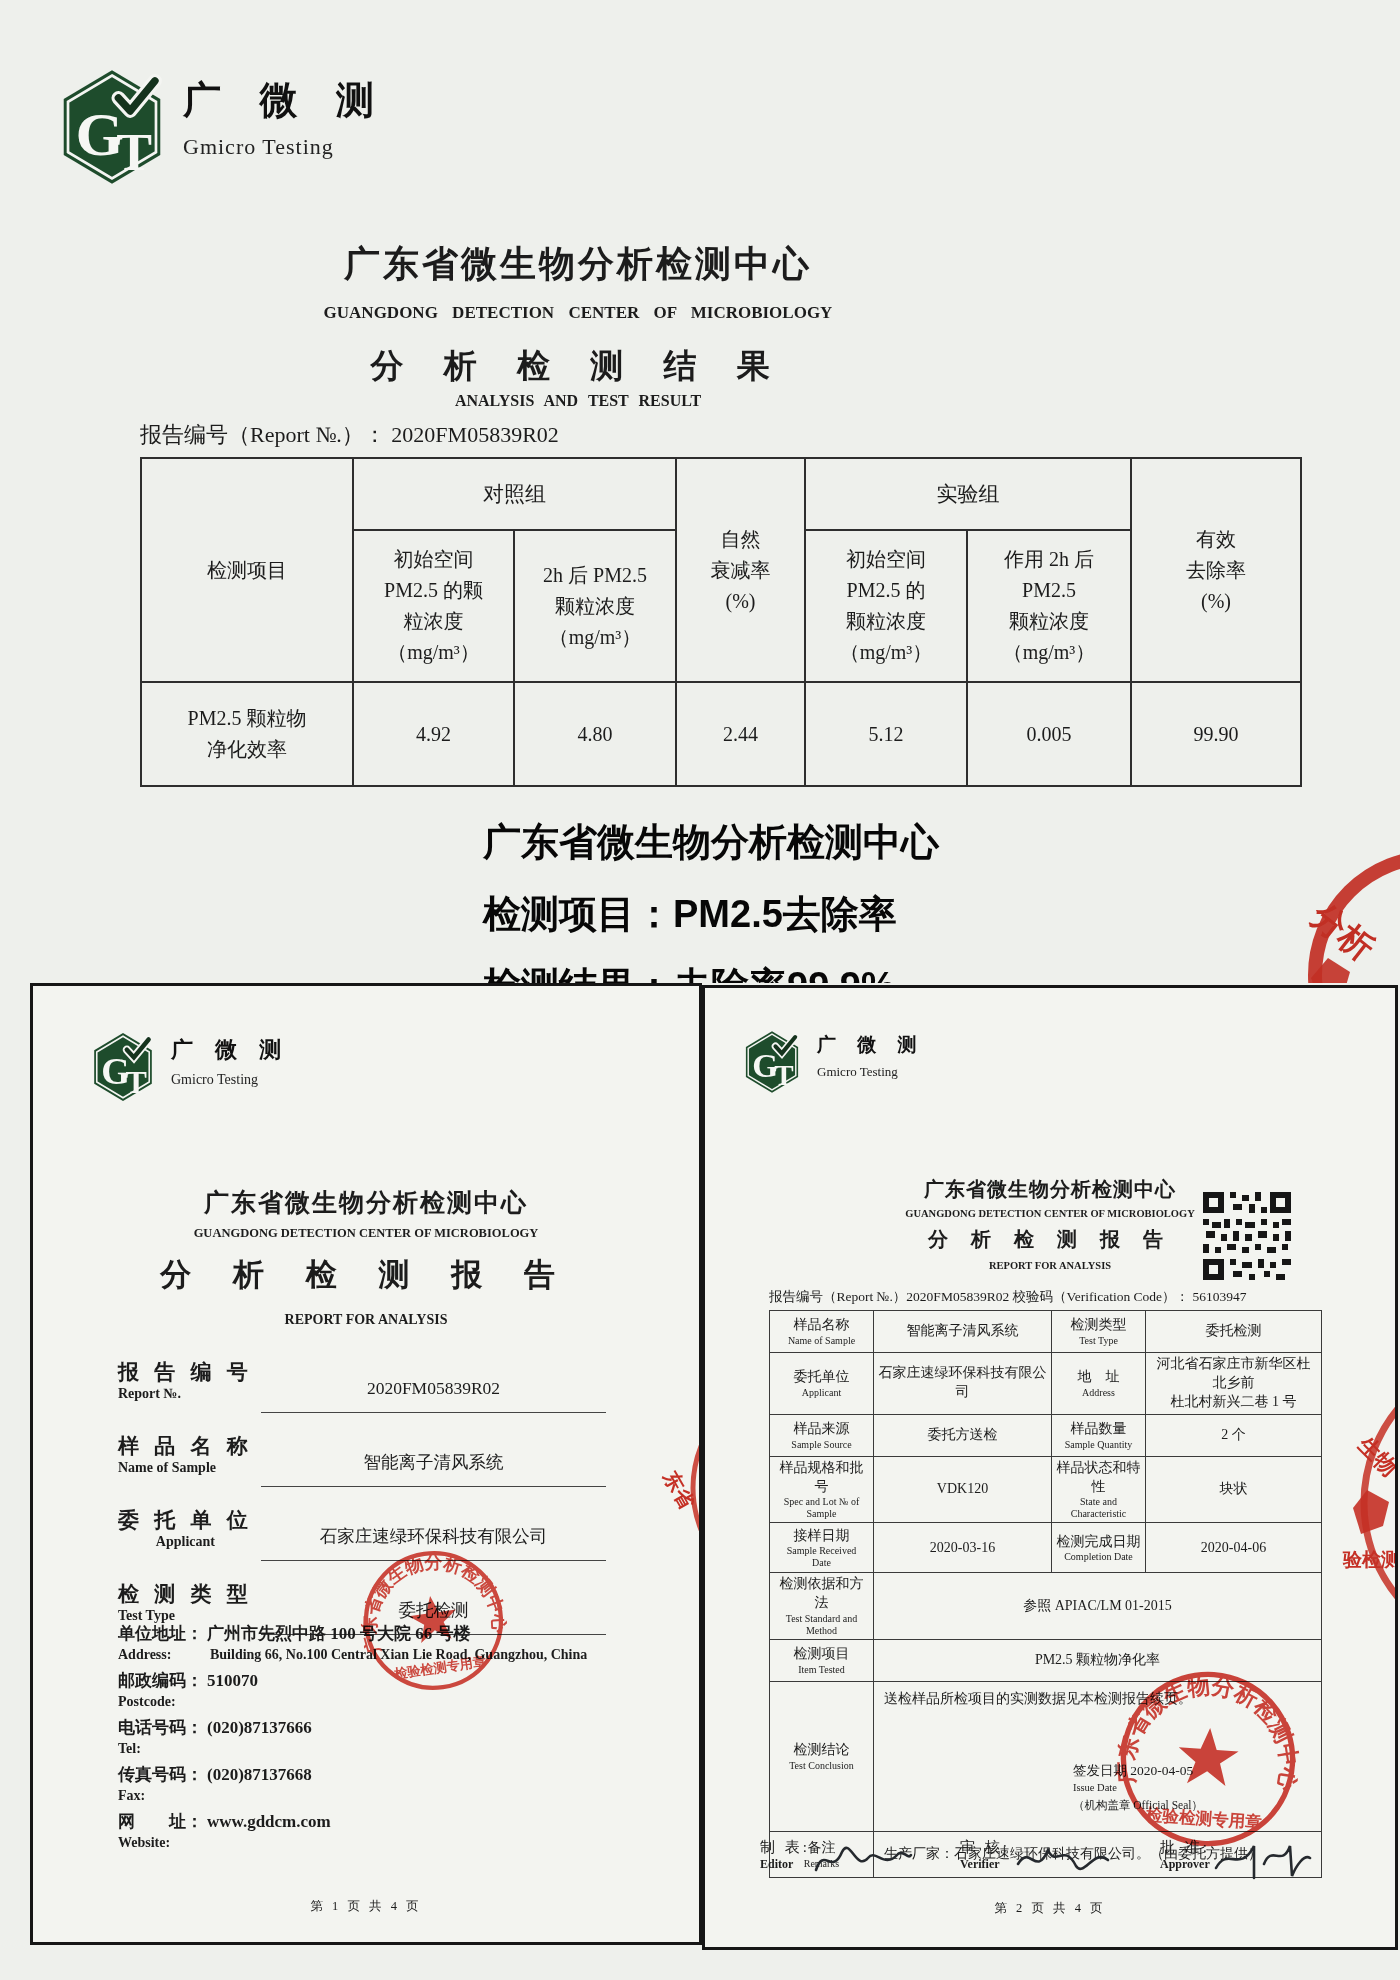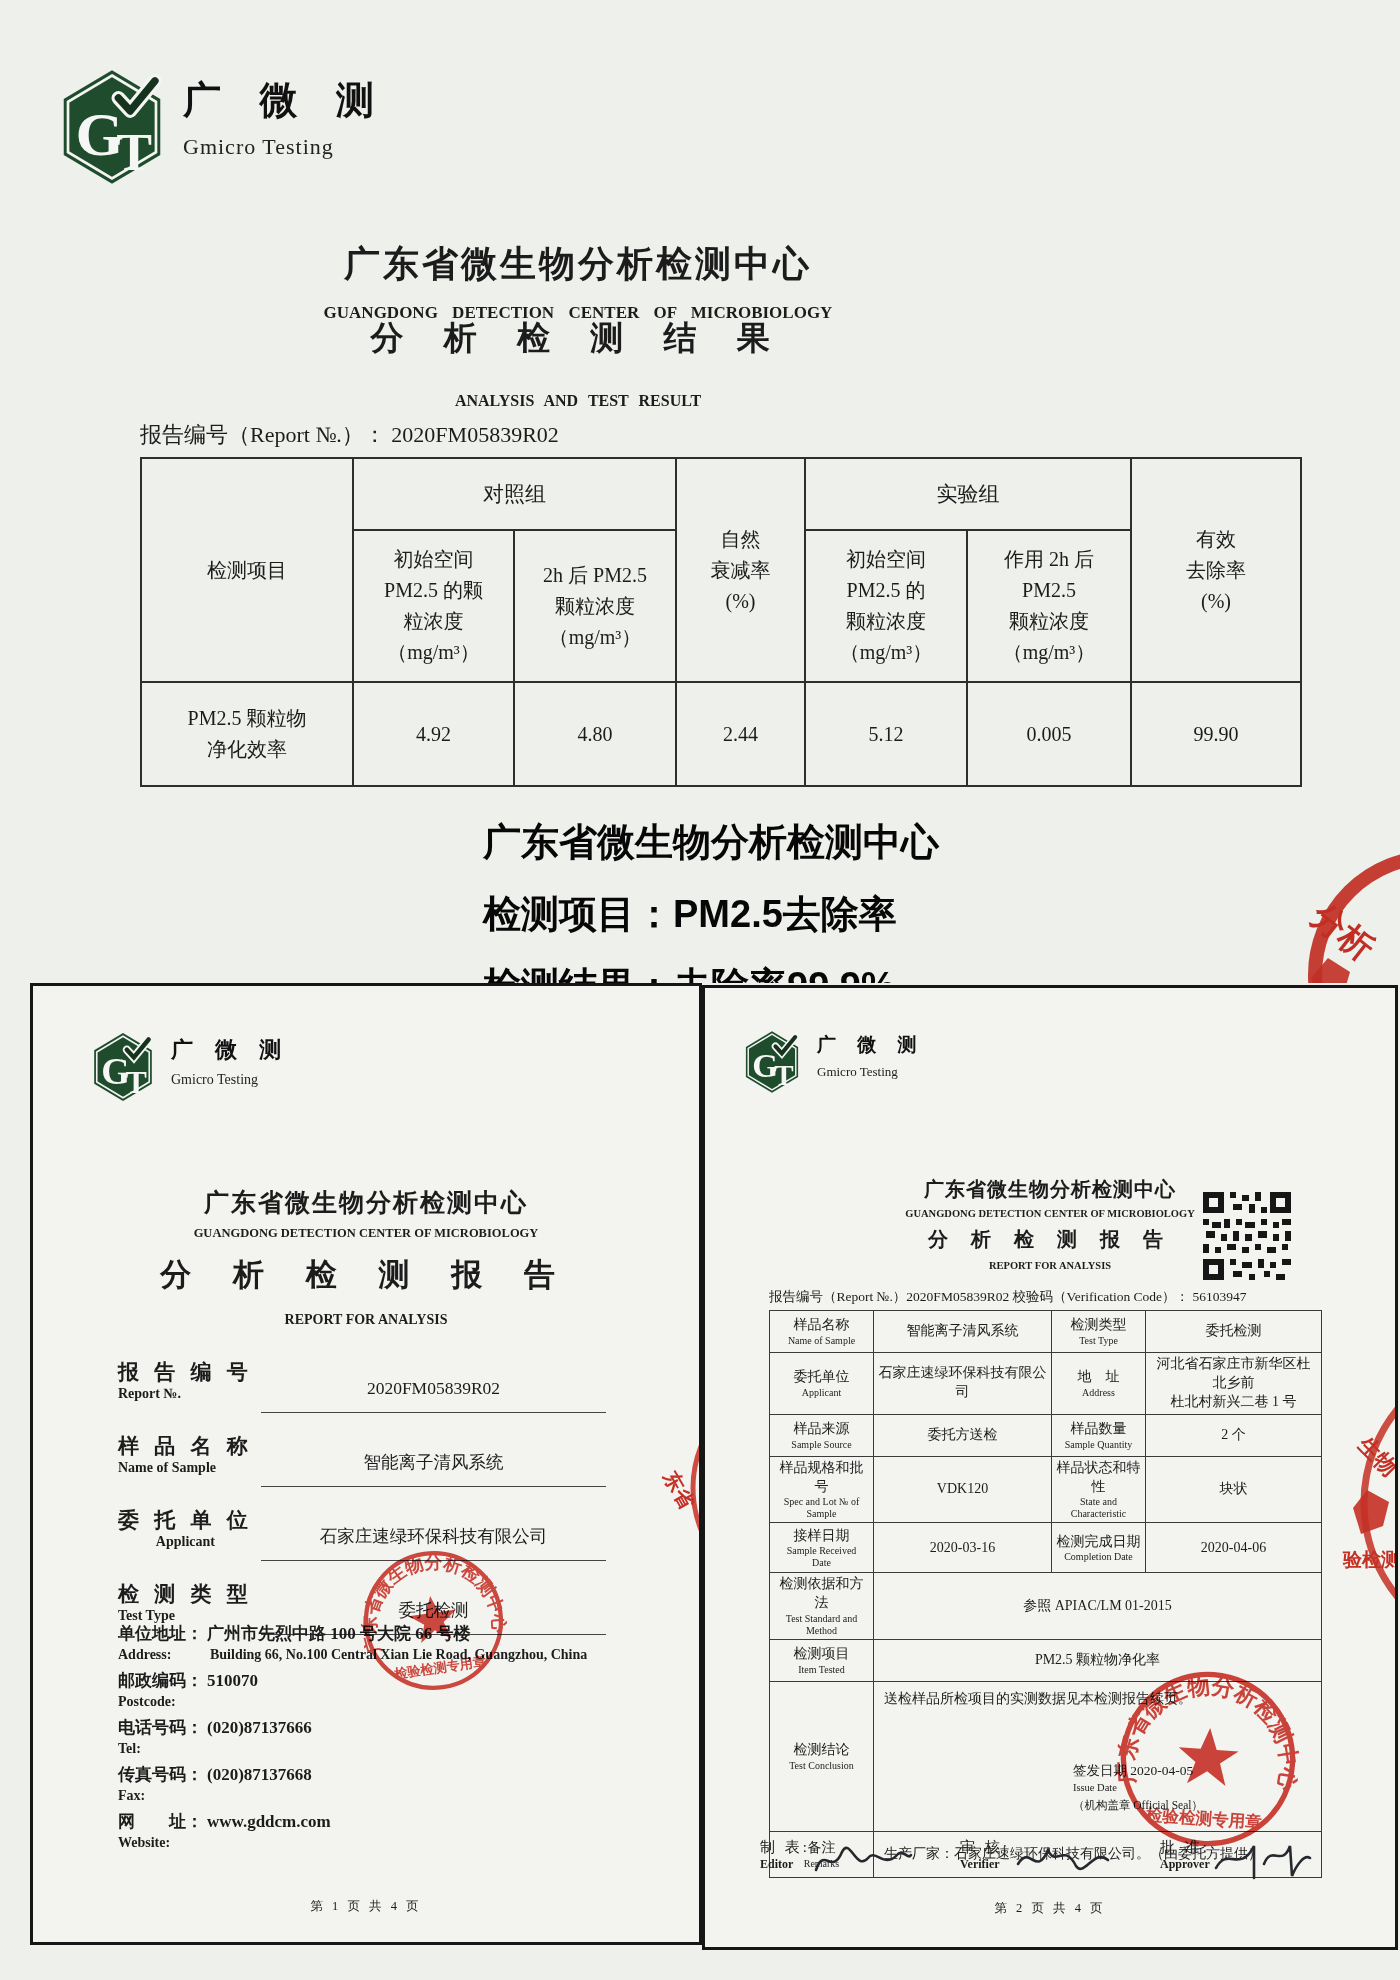--- a/index.html
+++ b/index.html
@@ -23,21 +23,21 @@
   .lg-cn{font-weight:bold;color:#111;letter-spacing:14px;font-family:"Liberation Sans","DejaVu Sans",sans-serif;}
   .lg-en{color:#222;margin-top:2px;}
   .logo-lg .lg-cn{font-size:38px;line-height:64px;}
   .logo-lg .lg-en{font-size:22px;letter-spacing:1px;}
   .logo-sm .lg-cn{font-size:22px;line-height:40px;letter-spacing:8px;}
   .logo-sm .lg-en{font-size:14px;}
 
   
   .t-title-cn{left:0;top:240px;width:1156px;font-size:36px;font-weight:bold;letter-spacing:3px;}
   .t-title-en{left:0;top:303px;width:1156px;font-size:17px;font-weight:bold;word-spacing:10px;}
-  .t-title2-cn{left:0;top:316px;width:1156px;font-size:33px;font-weight:bold;letter-spacing:16px;}
+  .t-title2-cn{left:0;top:344px;width:1156px;font-size:33px;font-weight:bold;letter-spacing:16px;}
   .t-title2-en{left:0;top:392px;width:1156px;font-size:16px;font-weight:bold;word-spacing:6px;}
   .t-repno{left:140px;top:420px;font-size:22px;}
 
   table.rtable{border-collapse:collapse;table-layout:fixed;}
   table.rtable td{border:2px solid #2e2e2e;text-align:center;vertical-align:middle;
                   font-size:20px;line-height:1.55;padding:2px;}
   .t-summary{left:483px;top:806px;font-size:38px;font-weight:bold;line-height:72px;color:#070707;}
 
   
   .page{background:#f3f4f0;border:3px solid #161616;box-sizing:border-box;z-index:10;}

